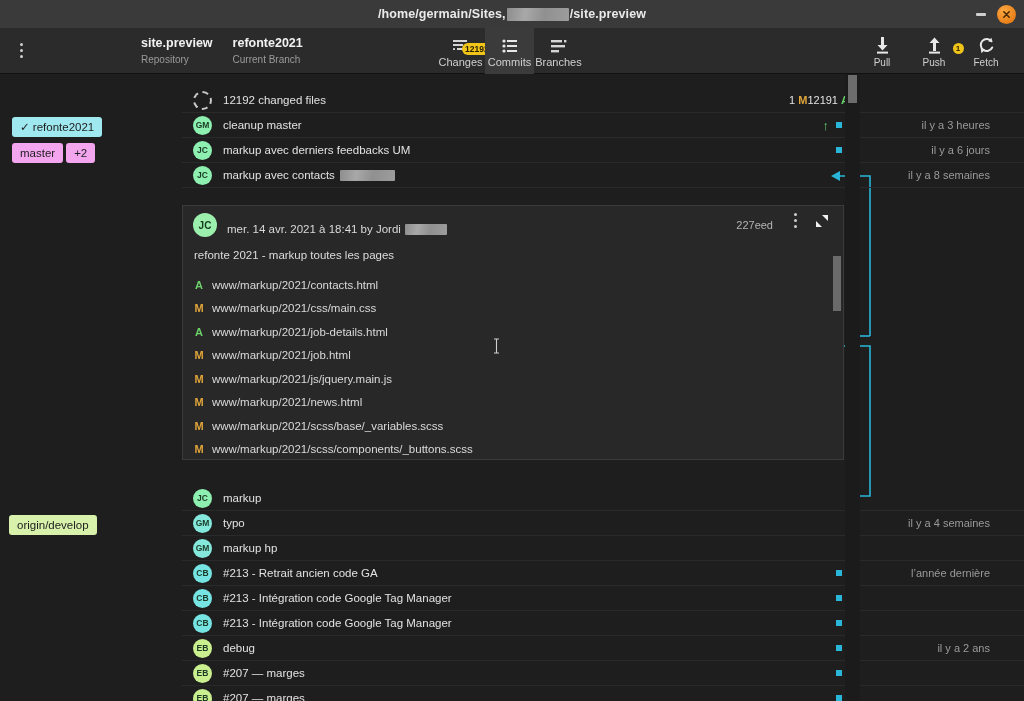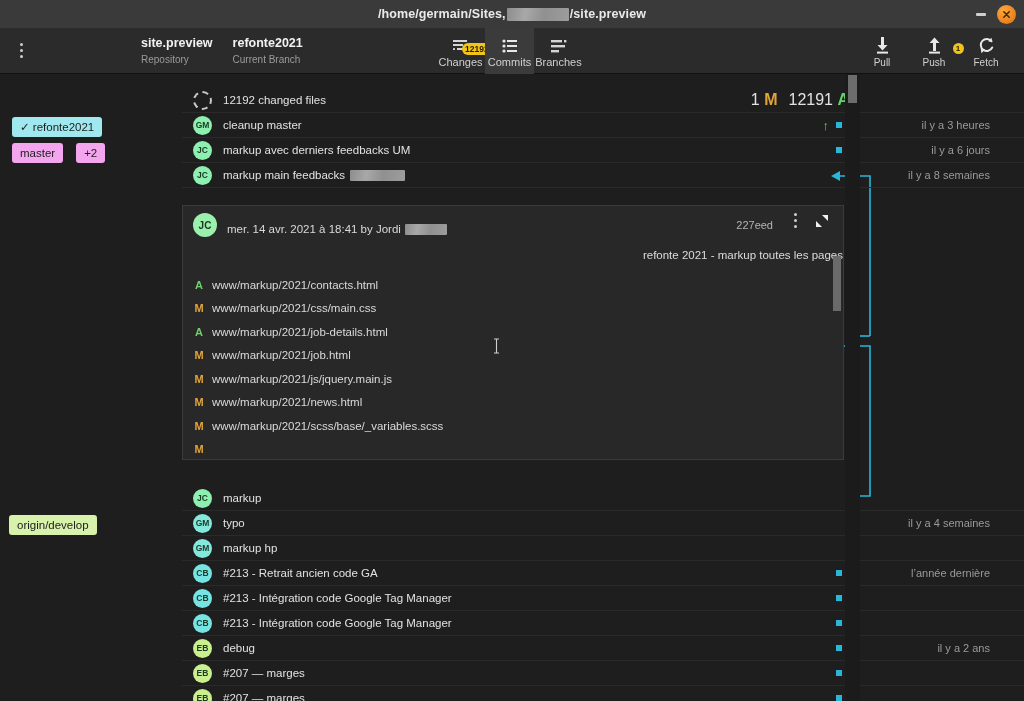--- a/index.html
+++ b/index.html
@@ -90,41 +90,41 @@
   
   .lane { position:absolute; left:0; top:0; width:182px; height:627px; }
   .chip {
     position:absolute; font-size:11.5px; color:#1c1c1c;
     padding:3px 8px; border-radius:3px; white-space:nowrap; cursor:pointer;
     line-height:14px;
   }
   .chip.cyan { background:#9fe8ef; }
   .chip.pink { background:#f3a6ee; }
   .chip.green { background:#d8f2ac; }
-  .chip-row { position:absolute; display:flex; gap:13px; }
+  .chip-row { position:absolute; display:flex; gap:3px; }
 
   
   .rows { position:absolute; left:182px; top:0; width:842px; }
   .row {
     position:relative; height:25px; display:flex; align-items:center;
     border-bottom:1px solid #2a2a2a;
   }
   .row .avatar {
     width:19px; height:19px; border-radius:50%;
     font-size:8.5px; font-weight:bold; color:#1a3a24;
     display:flex; align-items:center; justify-content:center;
     margin-left:11px; flex:0 0 auto;
   }
   .row .ring {
     width:19px; height:19px; border-radius:50%; margin-left:11px; flex:0 0 auto;
     border:2px dashed #c9c9c9;
   }
   .row .msg { font-size:11.5px; color:#e2e2e2; margin-left:11px; white-space:nowrap; overflow:hidden; }
   .row .msg .redact { height:11px; width:55px; margin-left:5px; }
-  .row .stats { position:absolute; right:175px; font-size:16px; display:flex; gap:11px; }
+  .row .stats { position:absolute; right:175px; font-size:11px; display:flex; }
   .row .stats b { font-weight:normal; color:#e2e2e2; }
   .stat-m { color:#e0a53a; font-weight:bold; }
   .stat-a { color:#67d26a; font-weight:bold; }
   .row .uparrow { position:absolute; right:195px; color:#69d96d; font-size:13px; }
   .bluedot { position:absolute; left:654px; width:6px; height:6px; background:#29b6d8; }
   .when { position:absolute; right:34px; font-size:11px; color:#9a9a9a; white-space:nowrap;}
 
   
   .detail {
     position:absolute; left:182px; top:131px; width:662px; height:255px;
@@ -135,21 +135,21 @@
     width:24px; height:24px; border-radius:50%; background:#9bf0ae;
     font-size:10px; font-weight:bold; color:#17391f;
     display:flex; align-items:center; justify-content:center; margin-left:10px;
   }
   .detail .dmeta { font-size:11.5px; color:#d9d9d9; margin-left:10px; display:flex; align-items:center;margin-top:8px;}
   .detail .dmeta .redact { height:11px; width:42px; margin-left:4px;}
   .detail .dhash { position:absolute; right:70px; font-size:11px; color:#b4b4b4; }
   .detail .dkebab { position:absolute; right:46px; top:7px; display:flex; flex-direction:column; gap:3px; align-items:center; cursor:pointer;}
   .detail .dkebab i { width:3px; height:3px; border-radius:50%; background:#cfcfcf; display:block;}
   .detail .dexpand { position:absolute; right:14px; top:8px; cursor:pointer; }
-  .detail .dsubject { font-size:11.5px; color:#dcdcdc; margin:5px 0 0 11px;text-align:right; }
+  .detail .dsubject { font-size:11.5px; color:#dcdcdc; margin:5px 0 0 11px; }
   .files { margin-top:12px; }
   .file { height:23.5px; display:flex; align-items:center; }
   .file .fs { width:14px; text-align:center; font-size:11px; font-weight:bold; margin-left:9px; }
   .fs.A { color:#6ed16a; }
   .fs.M { color:#e0a53a; }
   .file .fp { font-size:11.5px; color:#dadada; margin-left:6px;text-align:right; }
   .dscroll {
     position:absolute; right:2px; top:50px; width:8px; height:55px;
     background:#6a6a6a; border-radius:0;
   }
@@ -321,21 +321,21 @@
       <div class="row">
         <span class="avatar" style="background:#8ef0b0">JC</span>
         <span class="msg">markup avec derniers feedbacks UM</span>
         <span class="bluedot"></span>
         <span class="when">il y a 6 jours</span>
       </div>
 
       <div class="row">
         <span class="avatar" style="background:#8ef0b0">JC</span>
         <span class="msg">
-          <span>markup main feedbacks</span><span class="redact"></span>
+          <span>markup avec contacts</span><span class="redact"></span>
         </span>
         <span class="when">il y a 8 semaines</span>
       </div>
     </div>
 
     <div class="detail">
       <div class="dhead">
         <span class="avatar">JC</span>
         <span class="dmeta">
           <span>mer. 14 avr. 2021 à 18:41 by Jordi</span>
@@ -380,20 +380,21 @@
         <div class="file">
           <span class="fs M">M</span>
           <span class="fp">www/markup/2021/news.html</span>
         </div>
         <div class="file">
           <span class="fs M">M</span>
           <span class="fp">www/markup/2021/scss/base/_variables.scss</span>
         </div>
         <div class="file">
           <span class="fs M">M</span>
+          <span class="fp">www/markup/2021/scss/components/_buttons.scss</span>
         </div>
       </div>
       <div class="dscroll"></div>
     </div>
 
     <svg class="cursor-i" viewBox="0 0 7 16">
       <path d="M1 1 H6 M3.5 1 V15 M1 15 H6" stroke="#cfcfcf" stroke-width="1.1" fill="none"></path>
     </svg>
 
     <div class="rows" style="top:412px;">

